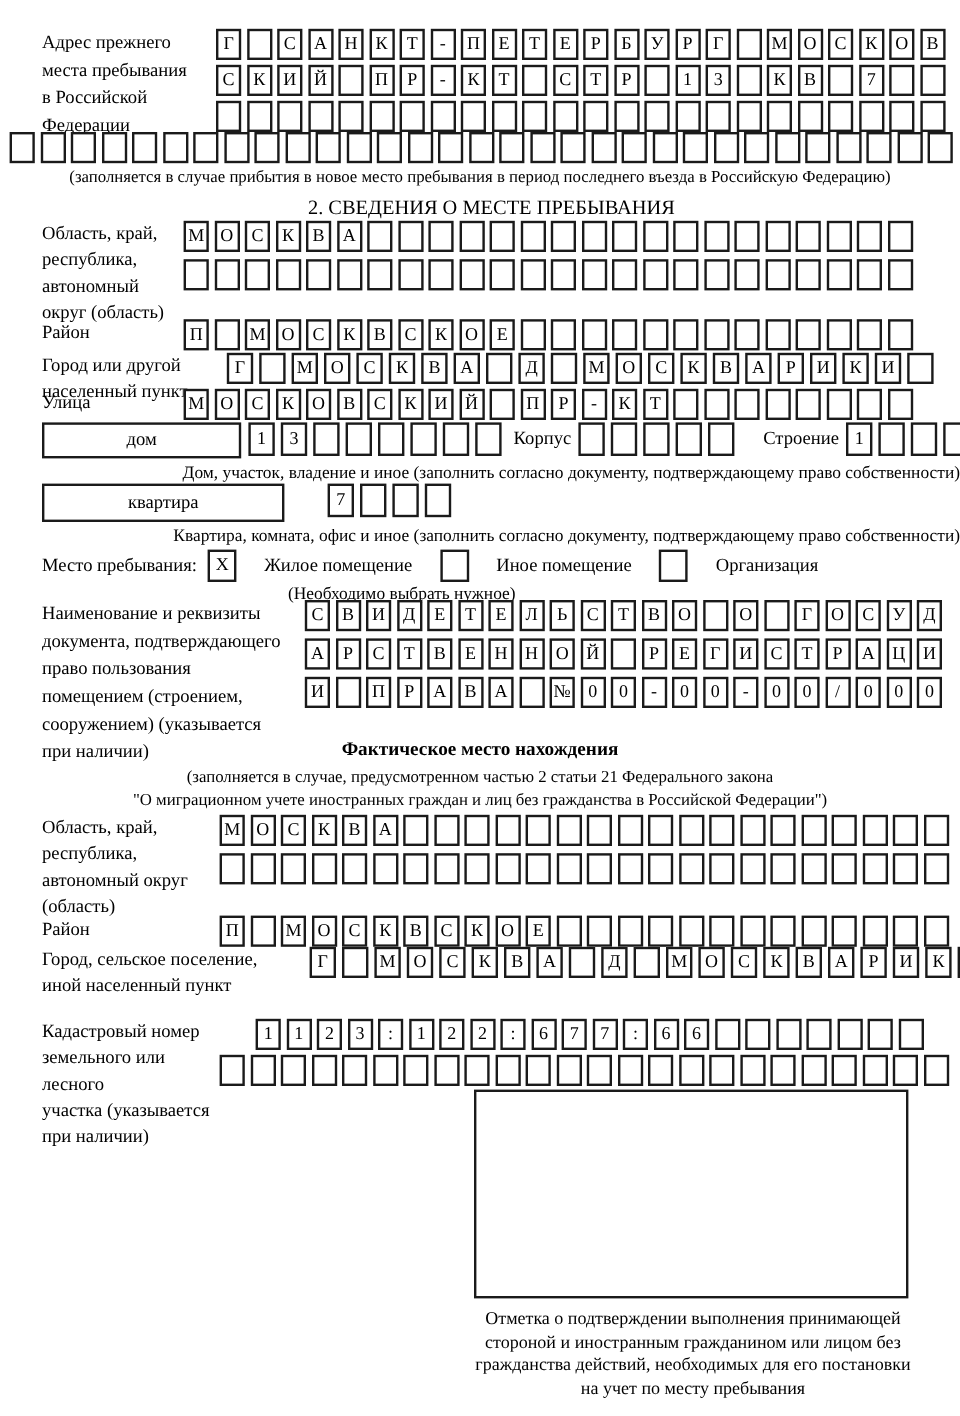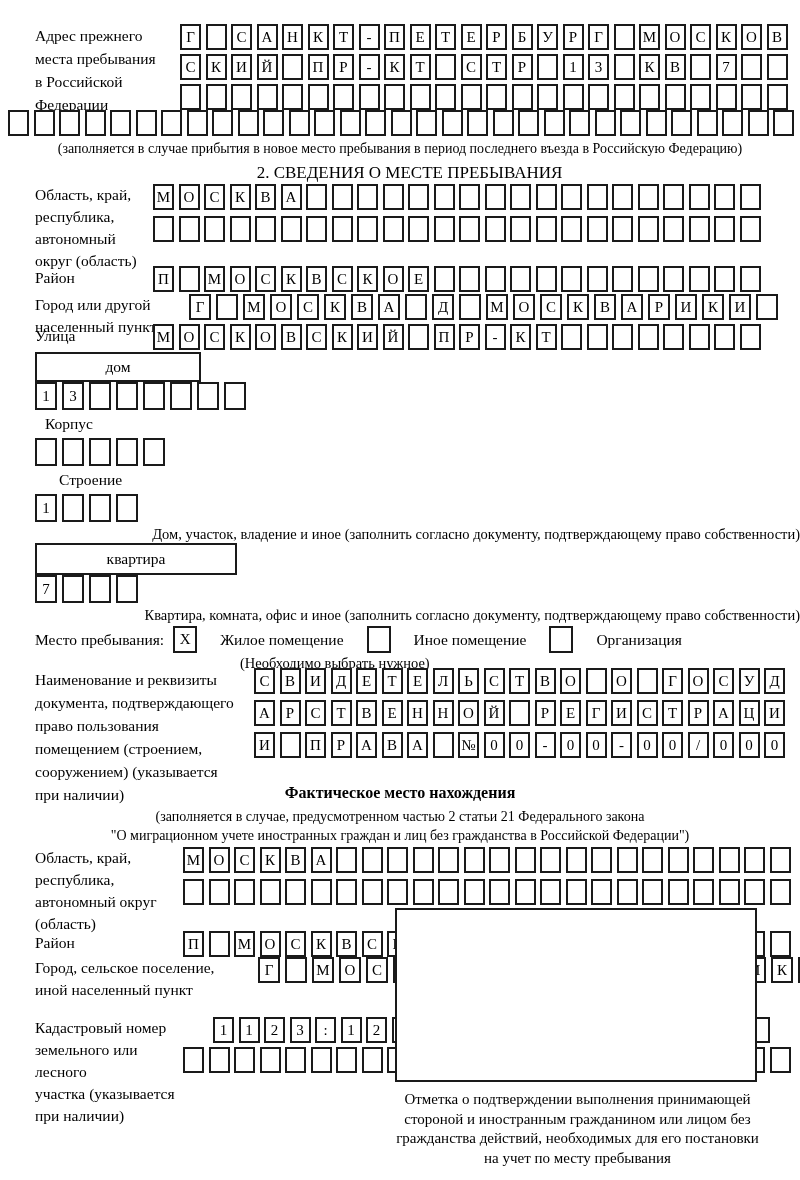--- a/index.html
+++ b/index.html
@@ -21,30 +21,30 @@
   .fullrow{margin:-6px 0 0 8px;}
   .note{font-size:14px;line-height:18px;}
   .note.center{text-align:center;margin-top:4px;}
   .note.small{margin-top:1px;}
   .note.left{margin:3px 0 0 35px;font-size:14.5px;text-align:right;}
   .sec-title{text-align:center;font-weight:normal;font-size:17px;line-height:22px;margin-top:4px;margin-left:19px;}
   .sec-title2{text-align:center;font-weight:bold;font-size:16px;line-height:22px;margin-top:-24px;}
   .district{margin-top:-6px;}
   .city{margin-top:2px;}
   .street{margin-top:-14px;}
-  .hrow{display:flex;align-items:flex-start;margin:2px 0 0 35px;flex-direction:column;}
+  .hrow{display:flex;align-items:flex-start;margin:2px 0 0 35px;}
   .wbox{box-sizing:border-box;border:2px solid #1a1a1a;height:30px;display:flex;align-items:center;
         justify-content:center;font-size:15.5px;margin-right:6px;flex:none;}
   .whouse{width:166px;}
   .wapt{width:202px;height:32px;}
   .hboxes{gap:5px;}
   .hboxes .cbox{width:22px;height:28px;}
   .ilabel{font-size:15.5px;line-height:28px;margin:0 6px 0 10px;flex:none;}
   .ilabel.s{margin-left:24px;}
-  .aptrow{margin-top:0;}
+  .aptrow{margin-top:0;gap:30px;}
   .stay{display:flex;align-items:center;margin:2px 0 0 35px;font-size:15.5px;}
   .ckbox{box-sizing:border-box;flex:none;width:24px;height:27px;border:2px solid #1a1a1a;
          display:inline-flex;align-items:center;justify-content:center;font-size:15px;}
   .stay .ckbox{margin-left:9px;}
   .stay .opt{margin:0 14px 0 23px;}
   .note.choose{margin:1px 0 0 240px;font-size:14.5px;}
   .doc{margin-top:-4px;}
   .factregion{margin-top:2px;}
   .factdistrict{margin-top:-4px;}
   .factcity{margin-top:0;gap:26px;}

